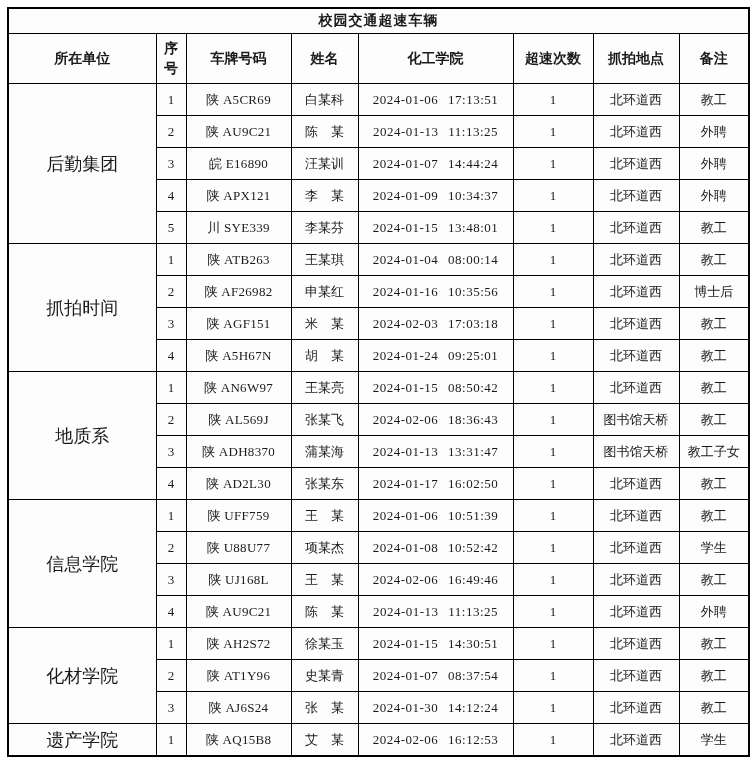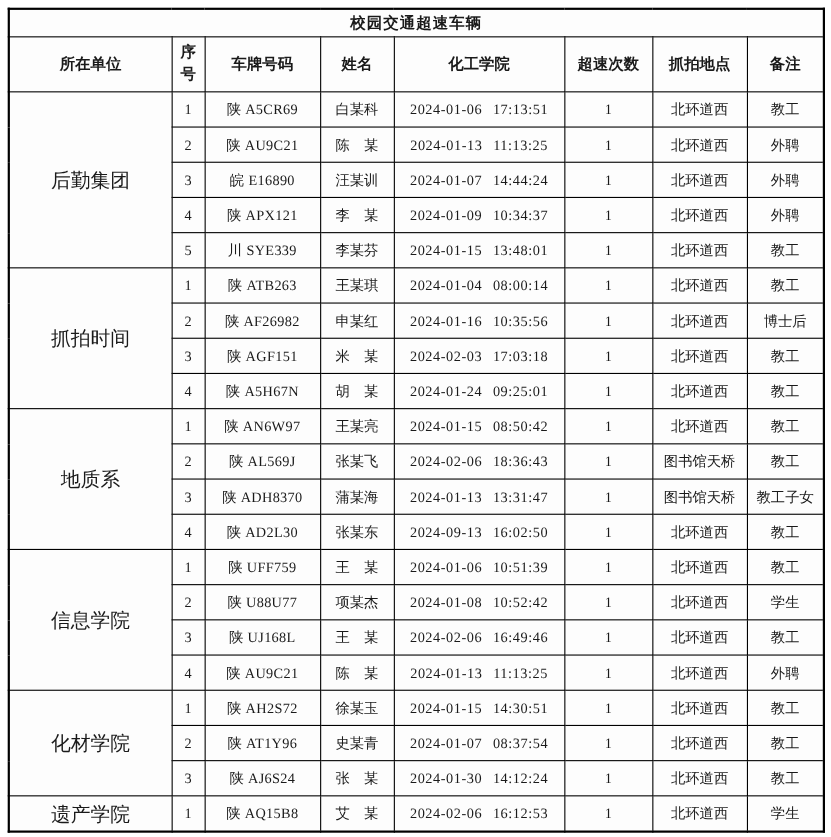--- a/index.html
+++ b/index.html
@@ -205,21 +205,21 @@
           <td class="name">蒲某海</td>
           <td class="time">2024-01-13 13:31:47</td>
           <td class="count">1</td>
           <td class="location">图书馆天桥</td>
           <td class="note">教工子女</td>
         </tr>
         <tr>
           <td class="no">4</td>
           <td class="plate">陕 AD2L30</td>
           <td class="name">张某东</td>
-          <td class="time">2024-09-13 16:02:50</td>
+          <td class="time">2024-01-17 16:02:50</td>
           <td class="count">1</td>
           <td class="location">北环道西</td>
           <td class="note">教工</td>
         </tr>
         <tr>
           <td rowspan="4" class="unit">信息学院</td>
           <td class="no">1</td>
           <td class="plate">陕 UFF759</td>
           <td class="name">王　某</td>
           <td class="time">2024-01-06 10:51:39</td>

